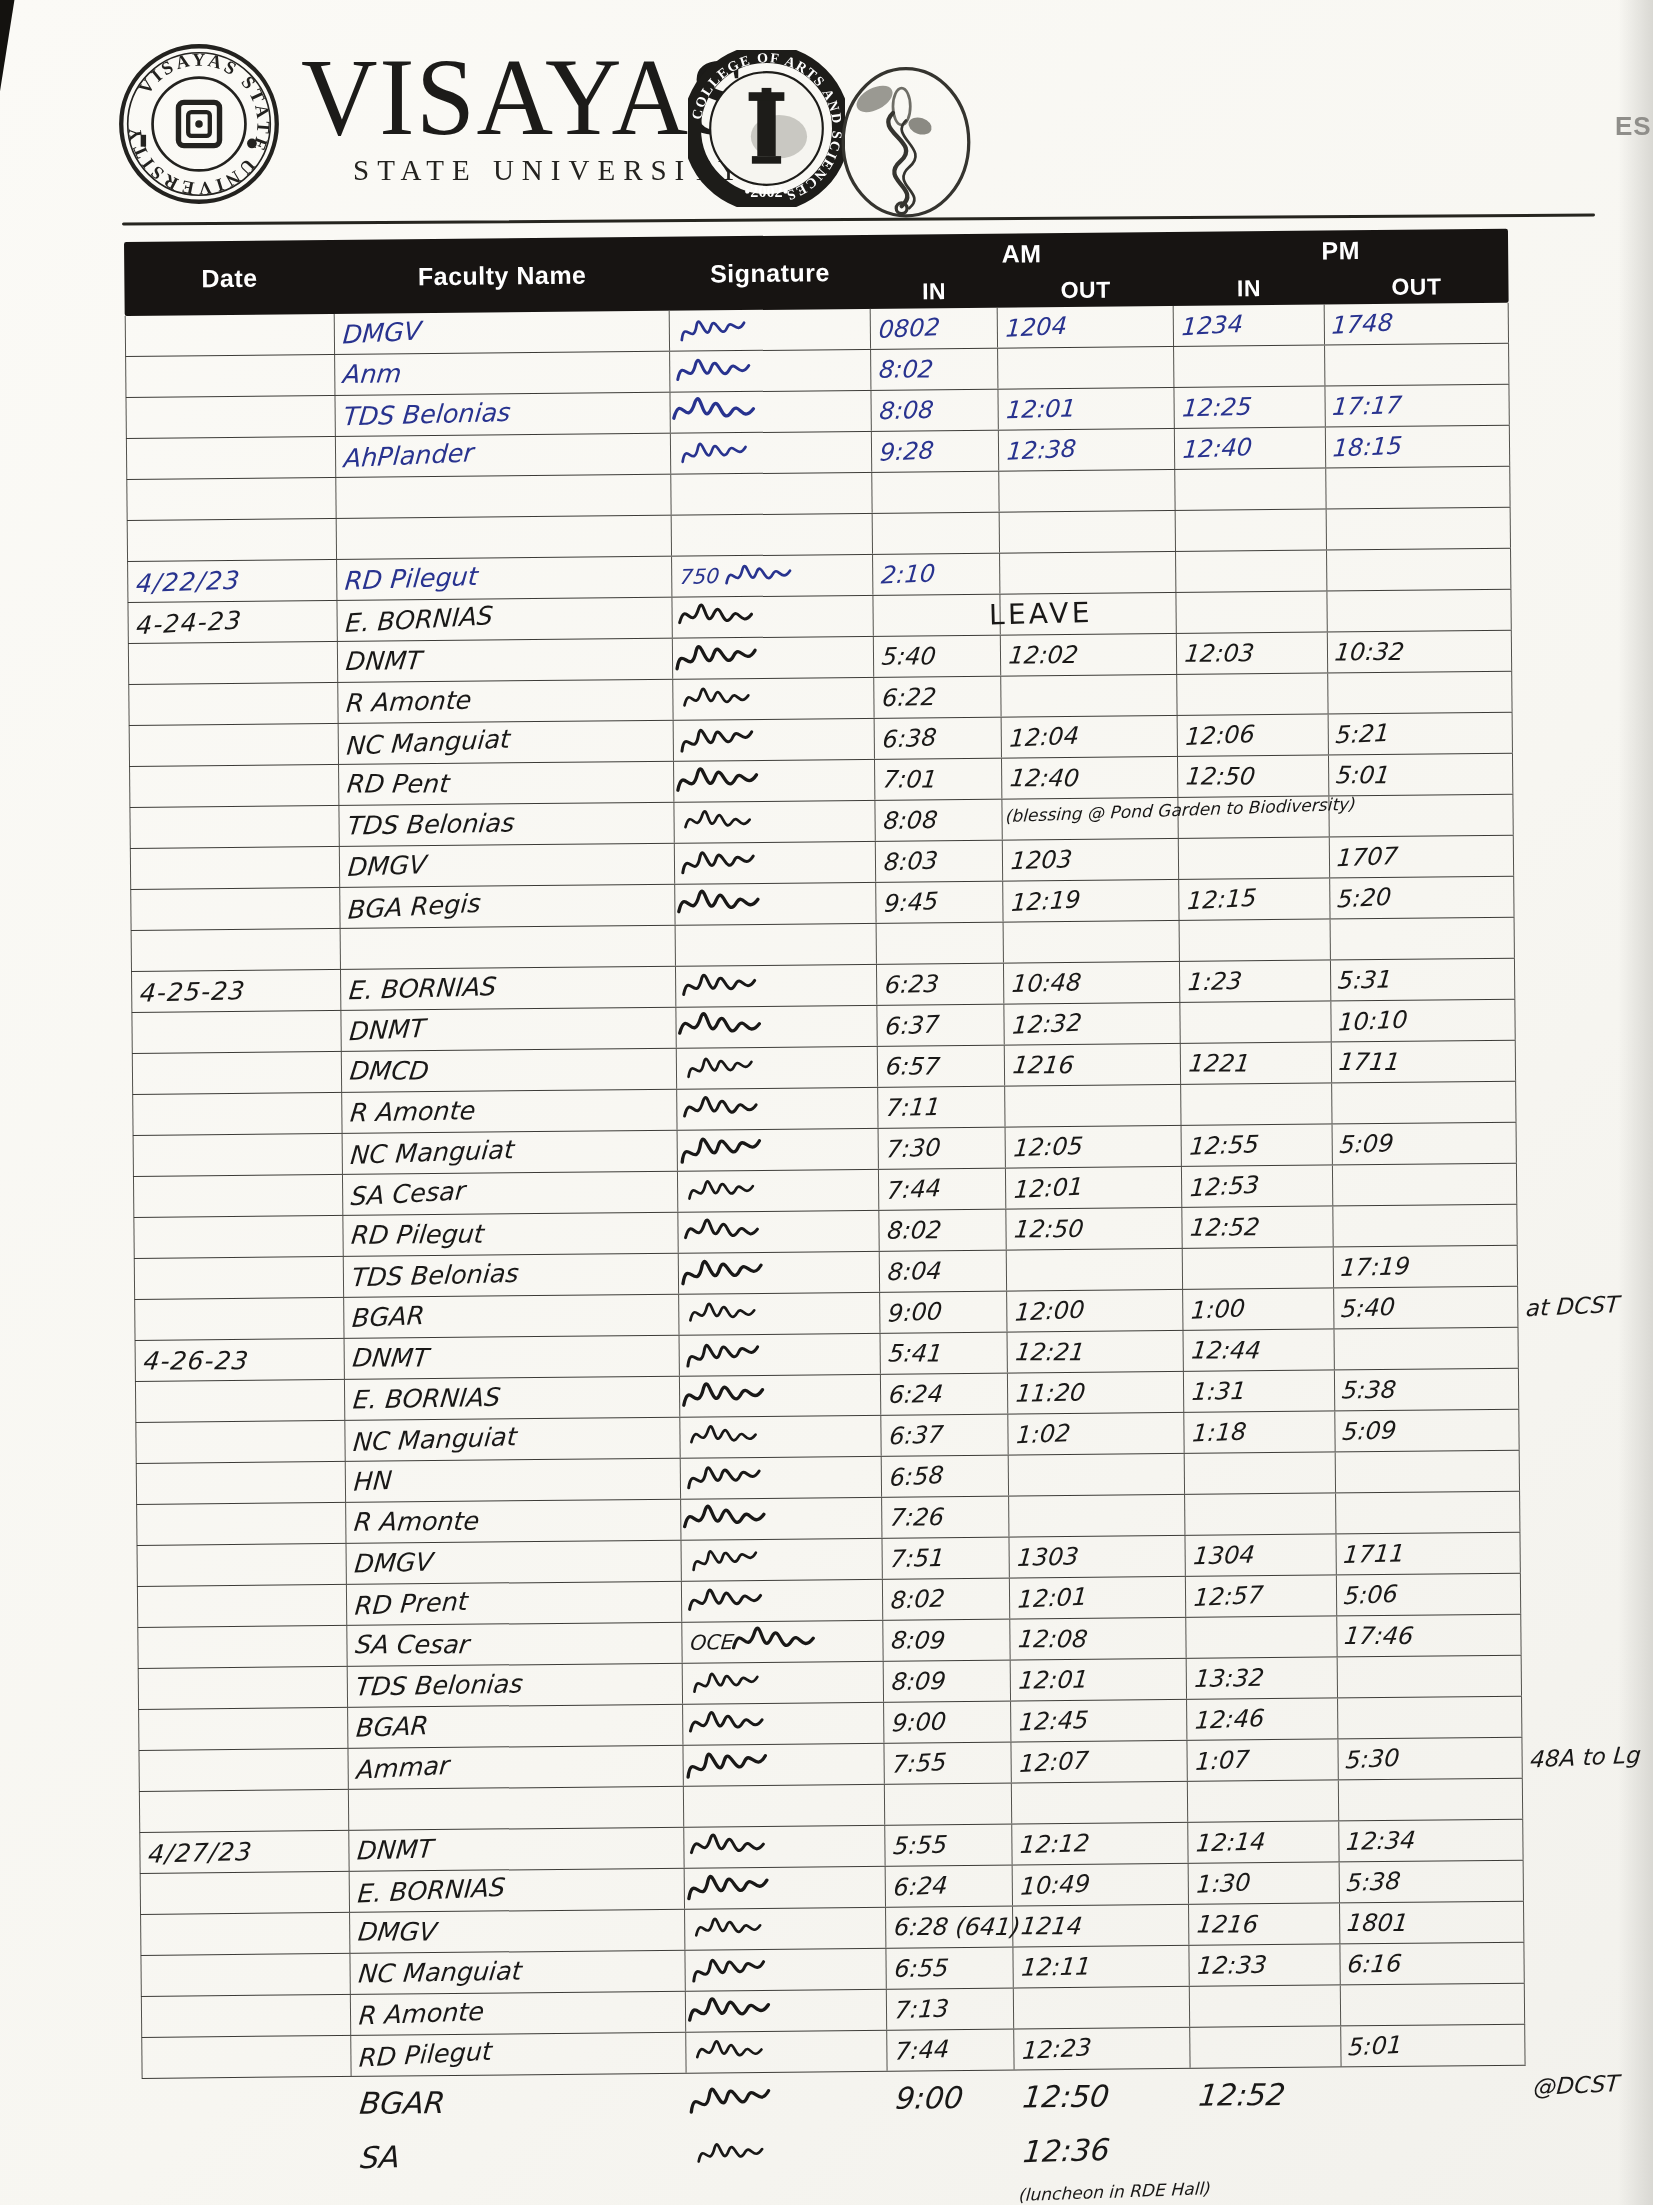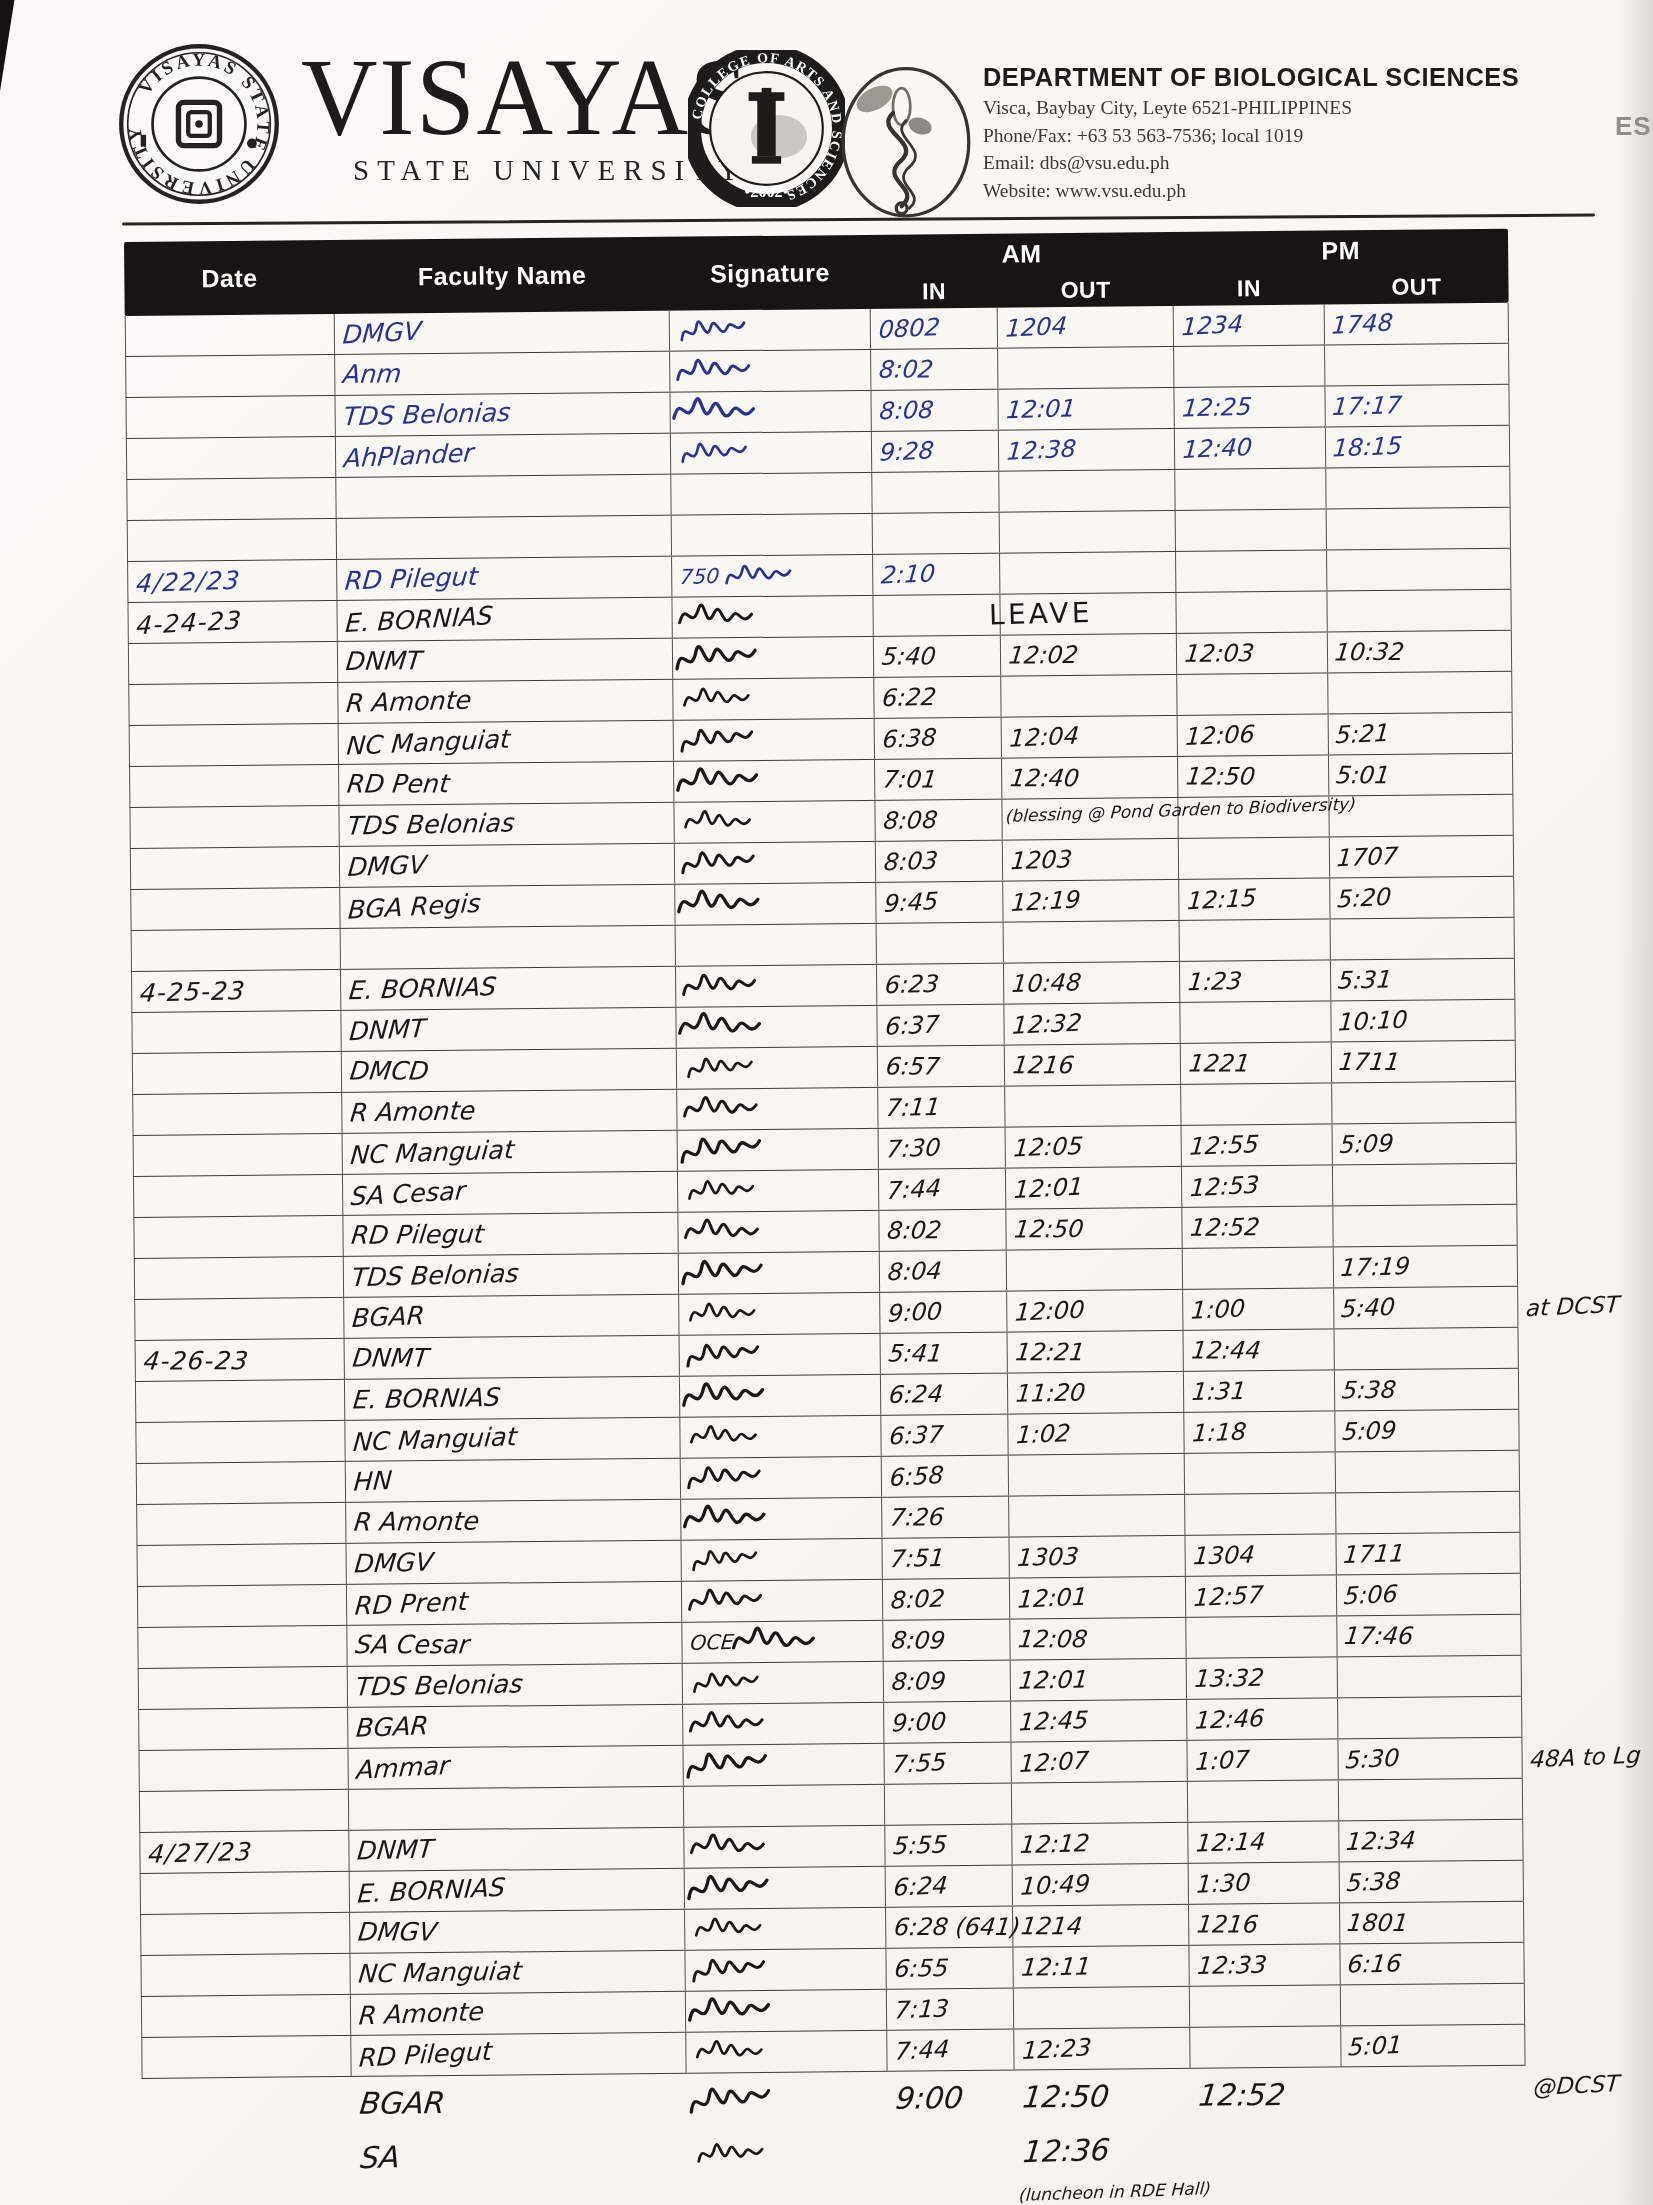--- a/index.html
+++ b/index.html
@@ -97,27 +97,20 @@
     <svg class="seal dbs-logo" width="144" height="157" viewBox="0 0 266 290">
       <ellipse cx="120" cy="150" rx="116" ry="136" fill="none" stroke="#35342f" stroke-width="6"></ellipse>
       <ellipse cx="62" cy="70" rx="36" ry="20" fill="#9a9992" transform="rotate(-28 62 70)"></ellipse>
       <ellipse cx="112" cy="84" rx="16" ry="34" fill="none" stroke="#6e6d66" stroke-width="5"></ellipse>
       <ellipse cx="146" cy="120" rx="22" ry="15" fill="#8b8a83" transform="rotate(18 146 120)"></ellipse>
       <path d="M 96 96 C 60 130, 150 150, 110 185 C 70 220, 150 235, 112 268" fill="none" stroke="#35342f" stroke-width="8" stroke-linecap="round"></path>
       <path d="M 120 110 C 88 140, 166 162, 126 196 C 90 228, 160 244, 126 272" fill="none" stroke="#35342f" stroke-width="5" stroke-linecap="round"></path>
       <circle cx="112" cy="272" r="10" fill="none" stroke="#35342f" stroke-width="6"></circle>
     </svg>
 
-    <div class="dept-block">
-      <div class="dept-title">DEPARTMENT OF BIOLOGICAL SCIENCES</div>
-      <div class="dept-line">Visca, Baybay City, Leyte 6521-PHILIPPINES</div>
-      <div class="dept-line">Phone/Fax: +63 53  563-7536; local 1019</div>
-      <div class="dept-line">Email: dbs@vsu.edu.ph</div>
-      <div class="dept-line">Website: www.vsu.edu.ph</div>
-    </div>
 
     <div class="head-rule"></div>
   </div>
 
   <div class="sheet">
     <div class="thead">
       <div class="th span2">Date</div>
       <div class="th span2">Faculty Name</div>
       <div class="th span2">Signature</div>
       <div class="th" style="grid-column:4 / span 2">AM</div>

